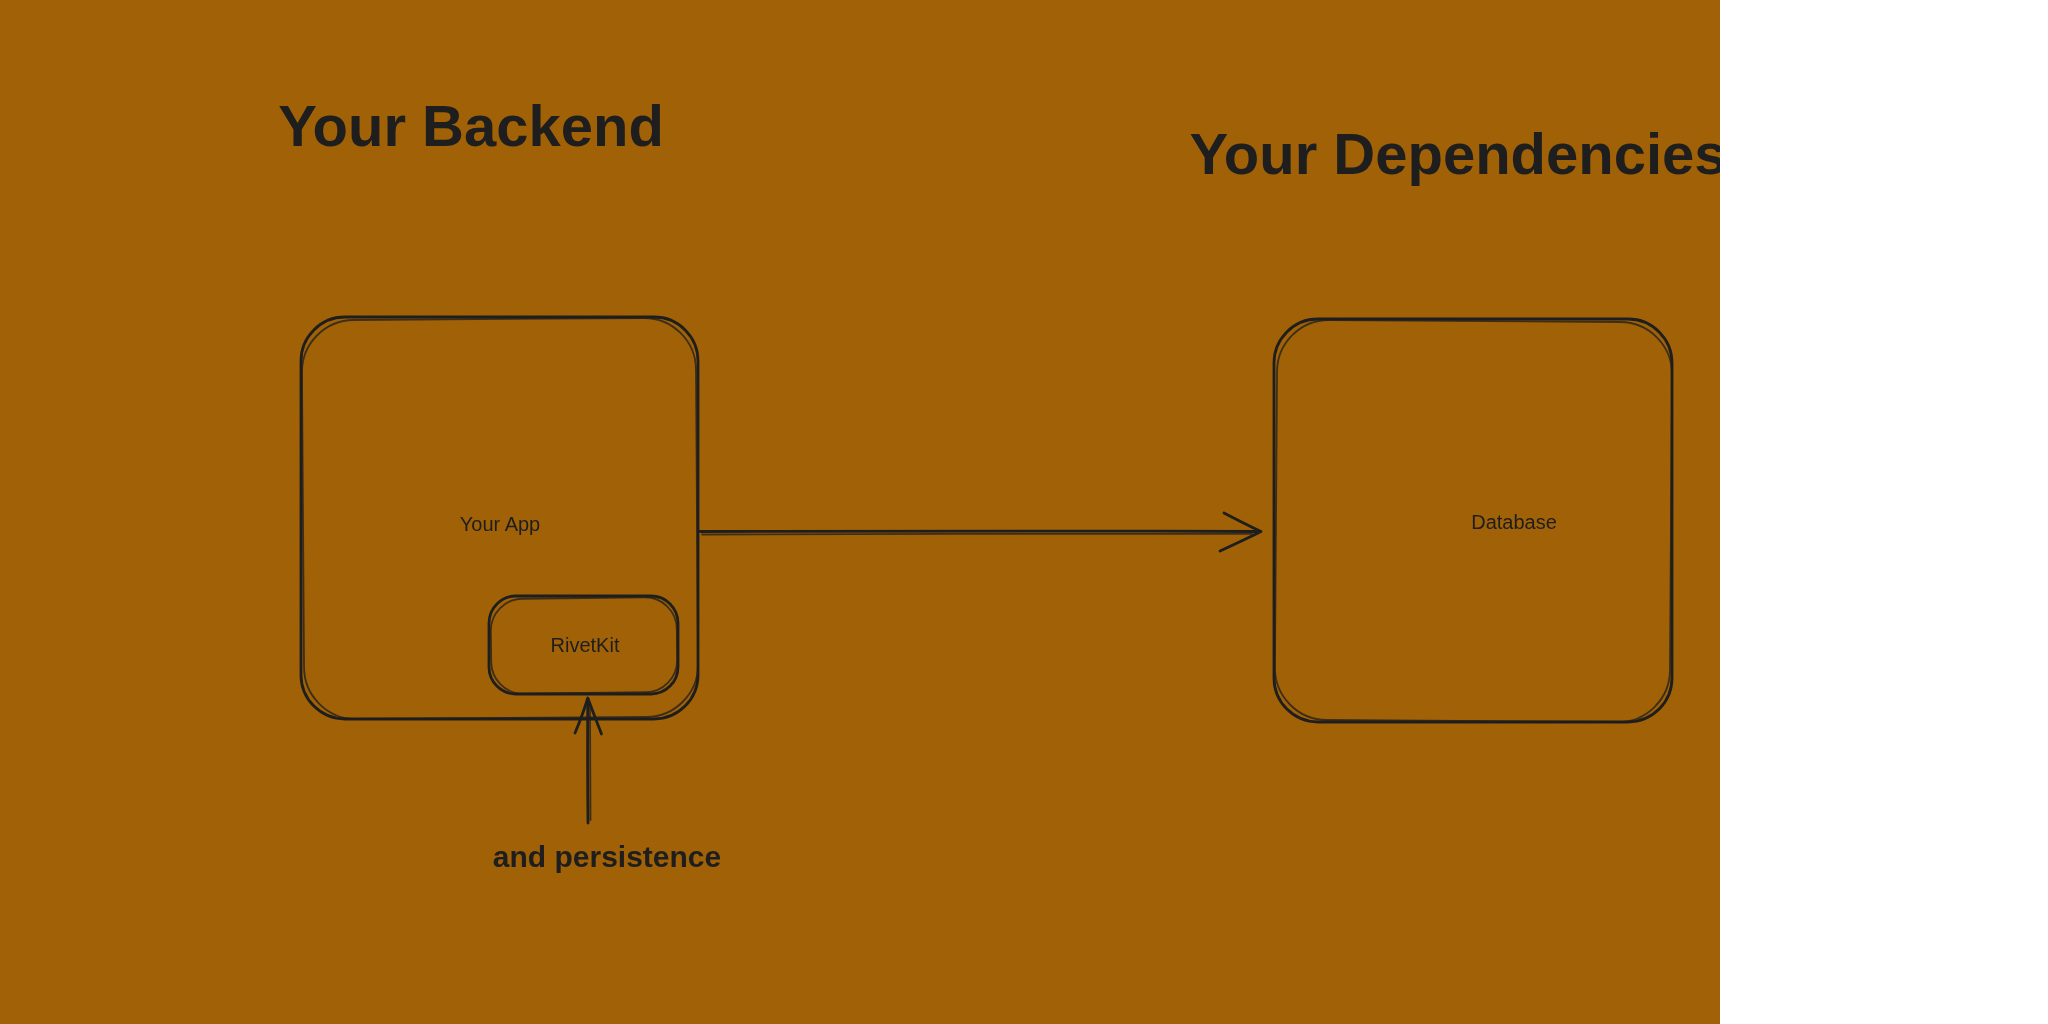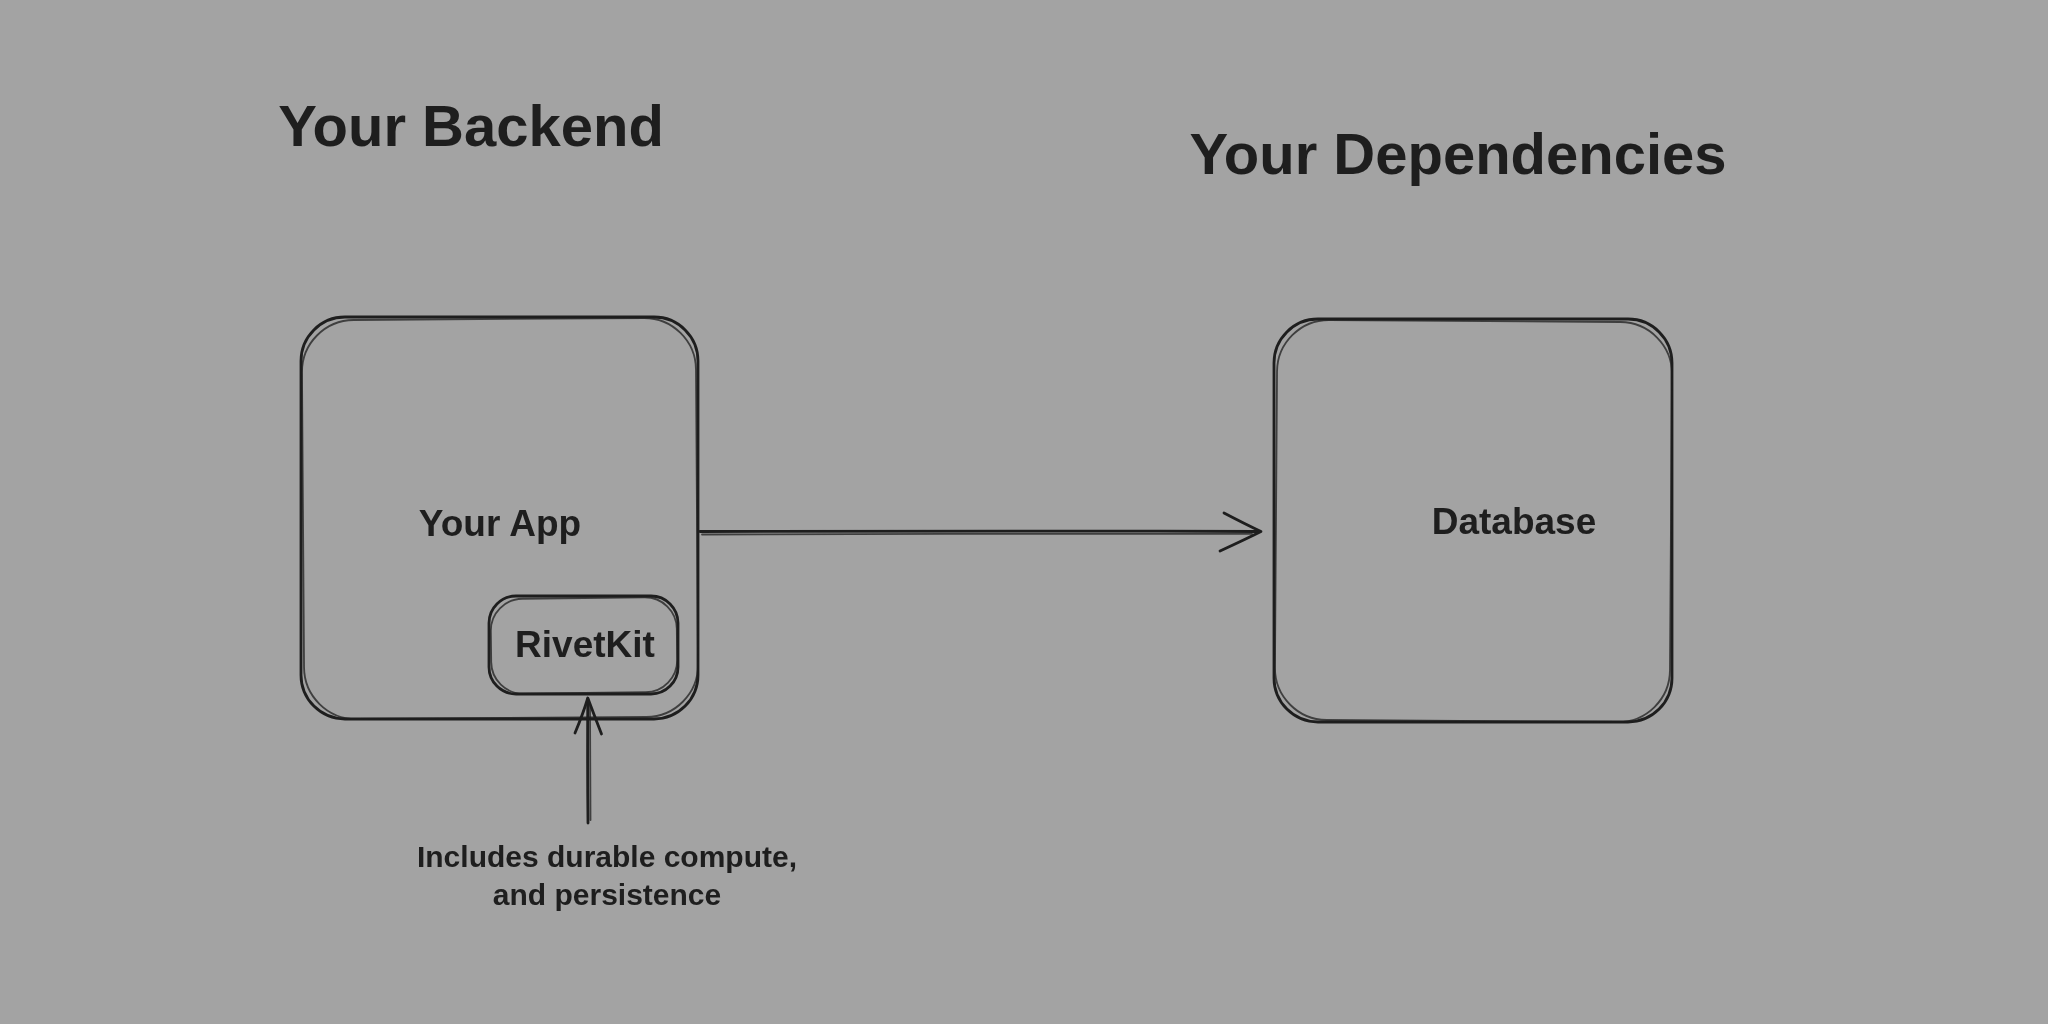--- a/index.html
+++ b/index.html
@@ -2,23 +2,23 @@
 <html><head>
 <meta charset="utf-8">
 <style>
   html, body {
     margin: 0;
     padding: 0;
     background: #ffffff;
   }
   .stage {
     position: relative;
-    width: 2048px;
+    width: 1720px;
     height: 1024px;
-    background: #a3a3a3;
+    background: #a16207;
     overflow: hidden;
     font-family: "Liberation Sans", sans-serif;
     color: #1e1e1e;
   }
   .sketch-svg {
     position: absolute;
     left: 0;
     top: 0;
     width: 2048px;
     height: 1024px;
@@ -45,22 +45,22 @@
     font-weight: bold;
     letter-spacing: 0px;
     white-space: nowrap;
     color: #1e1e1e;
   }
   .heading-left  { left: 471px;  top: 92px; }
   .heading-right { left: 1458px; top: 80px; margin-top: 40px; }
   .node-label {
     position: absolute;
     transform: translate(-50%, -50%);
-    font-size: 37px;
-    font-weight: bold;
+    font-size: 20px;
+    font-weight: normal;
     white-space: nowrap;
     color: #1e1e1e;
     text-align: center;
   }
   .app-label      { left: 500px;  top: 524px; }
   .rivetkit-label { left: 585px;  top: 645px; }
   .database-label { left: 1514px; top: 522px; }
   .annotation {
     position: absolute;
     left: 607px;
@@ -113,17 +113,16 @@
 
   <div class="heading heading-right">Your Dependencies</div>
 
   <div class="node-label app-label">Your App</div>
 
   <div class="node-label rivetkit-label">RivetKit</div>
 
   <div class="node-label database-label">Database</div>
 
   <div class="annotation">
-    <div>Includes durable compute,</div>
     <div>and persistence</div>
   </div>
 
 </div>
 
 </body></html>

